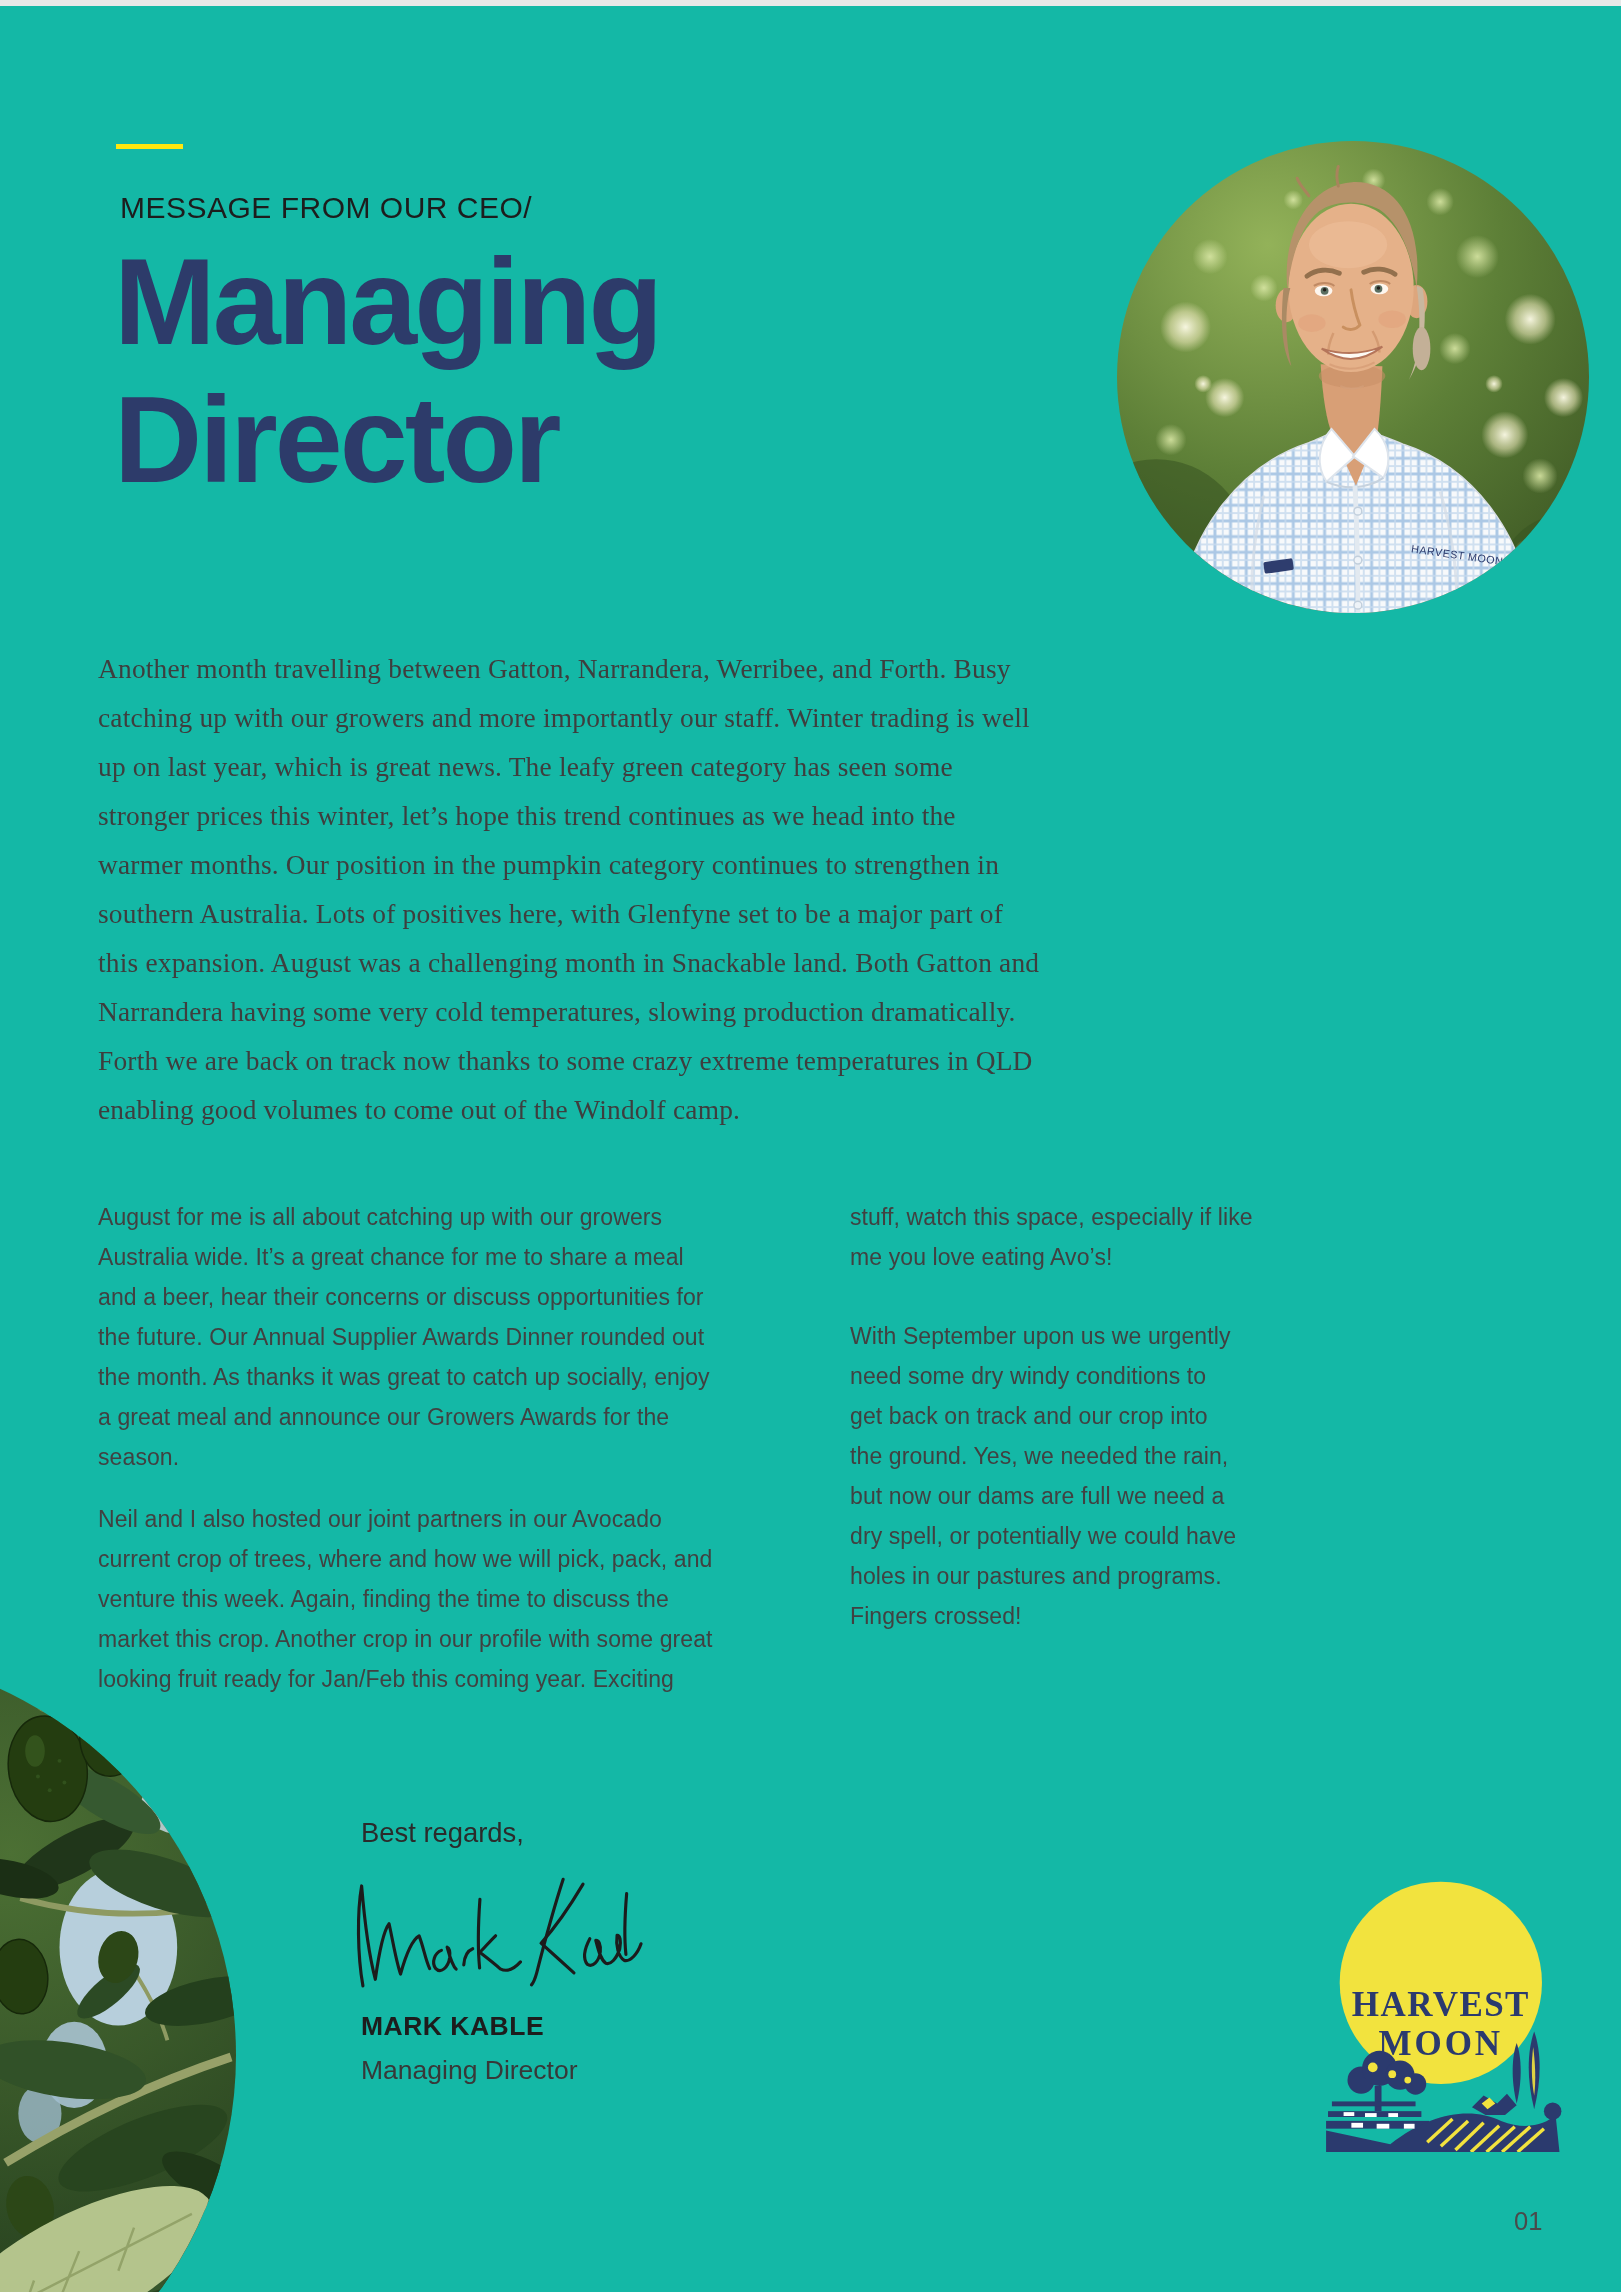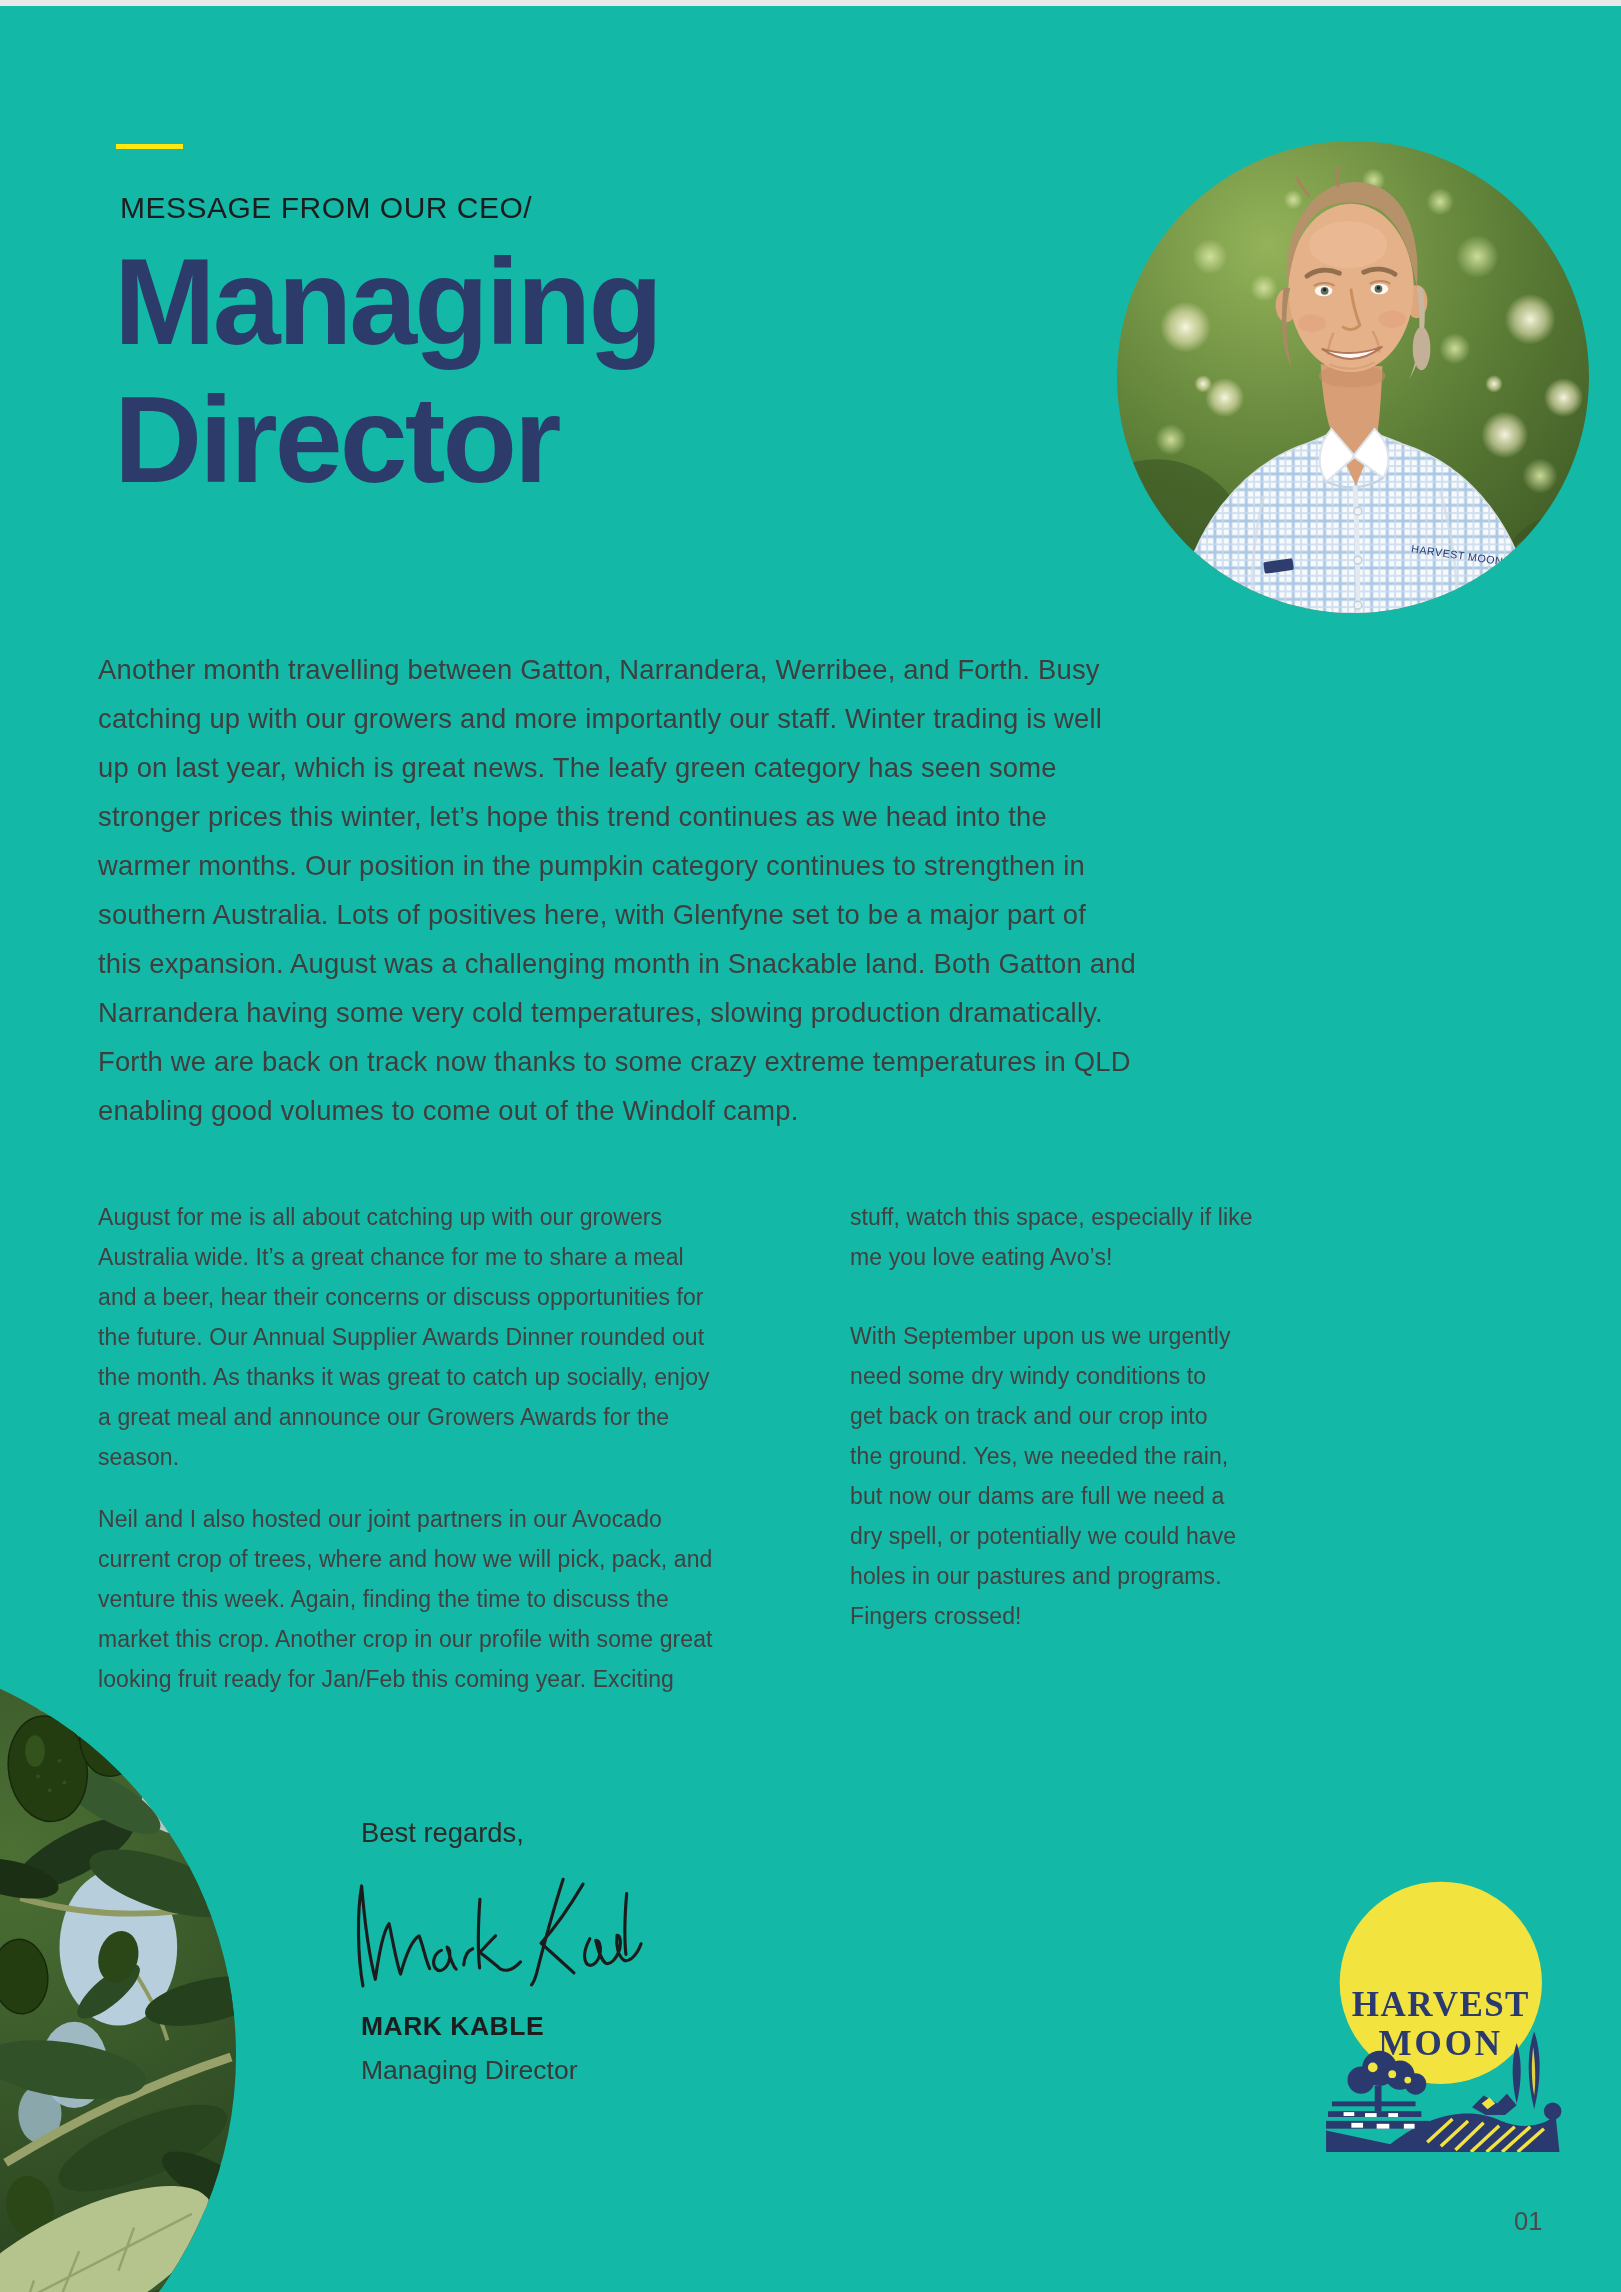--- a/index.html
+++ b/index.html
@@ -11,21 +11,21 @@
   .dash{position:absolute;left:116px;top:138px;width:67px;height:4.9px;
     background:var(--accent-yellow,#FFE70F);}
   .kicker{position:absolute;left:120px;top:184px;font-size:30px;line-height:35px;
     color:var(--text-primary,#1D1D1D);letter-spacing:0.5px;white-space:nowrap;}
   .title{position:absolute;left:114px;top:227px;margin:0;font-size:122px;line-height:138px;
     font-weight:700;color:var(--title-navy,#2D3B6A);letter-spacing:-2.9px;}
   .title-line{display:block;white-space:nowrap;}
   .ceo-photo{position:absolute;left:1117px;top:135px;width:472px;height:472px;
     border-radius:50%;overflow:hidden;}
   .intro{position:absolute;left:98px;top:639px;color:var(--text-body,#3E3E3E);}
-  .intro .iline{height:49px;line-height:49px;font-size:27.4px;white-space:nowrap;letter-spacing:0.2px;}
+  .intro .iline{height:49px;line-height:49px;font-size:27.4px;white-space:nowrap;letter-spacing:0.2px;font-family:Liberation Serif, serif;}
   .col{position:absolute;top:1191px;color:#414141;}
   .col .cline{height:40px;line-height:40px;font-size:23px;white-space:nowrap;letter-spacing:0.1px;}
   .col-left{left:98px;width:706px;}
   .col-right{left:850px;width:470px;}
   .col-left .para + .para{margin-top:21.6px;}
   .col-right .para + .para{margin-top:39px;}
   .avocado-photo{position:absolute;left:-568px;top:1647px;width:804px;height:804px;
     border-radius:50%;overflow:hidden;}
   .closing{position:absolute;left:361px;top:1811px;font-size:27.4px;color:#2b2b2b;}
   .signature{position:absolute;left:339px;top:1847px;width:323px;height:167px;}

